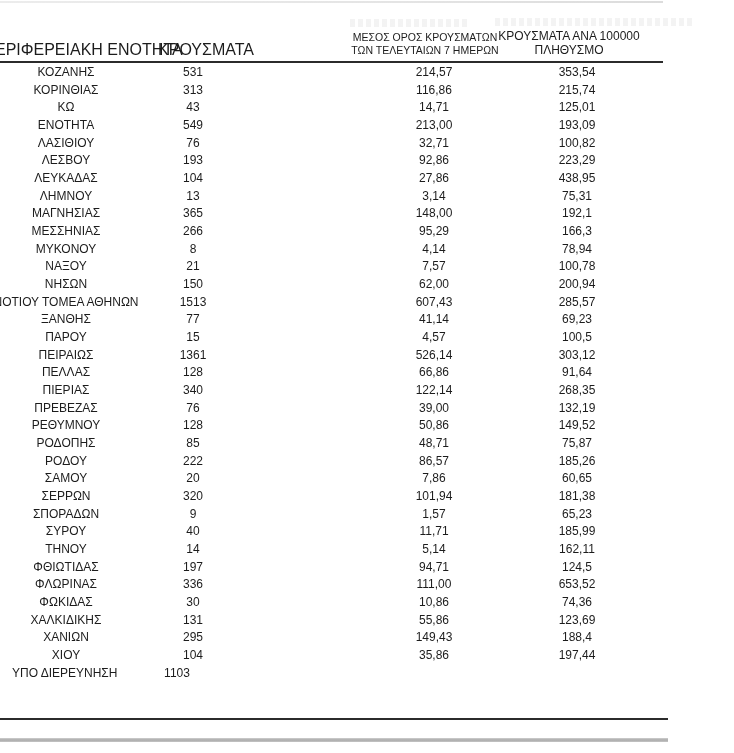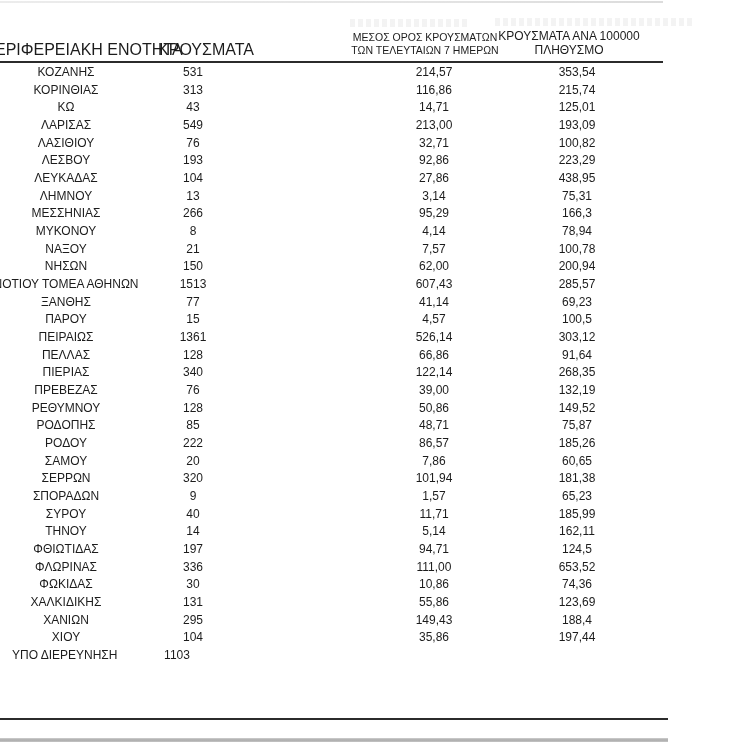--- a/index.html
+++ b/index.html
@@ -119,21 +119,21 @@
       <span class="cell c3">116,86</span>
       <span class="cell c4">215,74</span>
     </div>
       <div class="row">
       <span class="cell c1">ΚΩ</span>
       <span class="cell c2">43</span>
       <span class="cell c3">14,71</span>
       <span class="cell c4">125,01</span>
     </div>
       <div class="row">
-      <span class="cell c1">ΛΑΡΙΣΑΣ</span>
+      <span class="cell c1">ΕΝΟΤΗΤΑ</span>
       <span class="cell c2">549</span>
       <span class="cell c3">213,00</span>
       <span class="cell c4">193,09</span>
     </div>
       <div class="row">
       <span class="cell c1">ΛΑΣΙΘΙΟΥ</span>
       <span class="cell c2">76</span>
       <span class="cell c3">32,71</span>
       <span class="cell c4">100,82</span>
     </div>
@@ -147,20 +147,26 @@
       <span class="cell c1">ΛΕΥΚΑΔΑΣ</span>
       <span class="cell c2">104</span>
       <span class="cell c3">27,86</span>
       <span class="cell c4">438,95</span>
     </div>
       <div class="row">
       <span class="cell c1">ΛΗΜΝΟΥ</span>
       <span class="cell c2">13</span>
       <span class="cell c3">3,14</span>
       <span class="cell c4">75,31</span>
+    </div>
+      <div class="row">
+      <span class="cell c1">ΜΑΓΝΗΣΙΑΣ</span>
+      <span class="cell c2">365</span>
+      <span class="cell c3">148,00</span>
+      <span class="cell c4">192,1</span>
     </div>
       <div class="row">
       <span class="cell c1">ΜΕΣΣΗΝΙΑΣ</span>
       <span class="cell c2">266</span>
       <span class="cell c3">95,29</span>
       <span class="cell c4">166,3</span>
     </div>
       <div class="row">
       <span class="cell c1">ΜΥΚΟΝΟΥ</span>
       <span class="cell c2">8</span>

